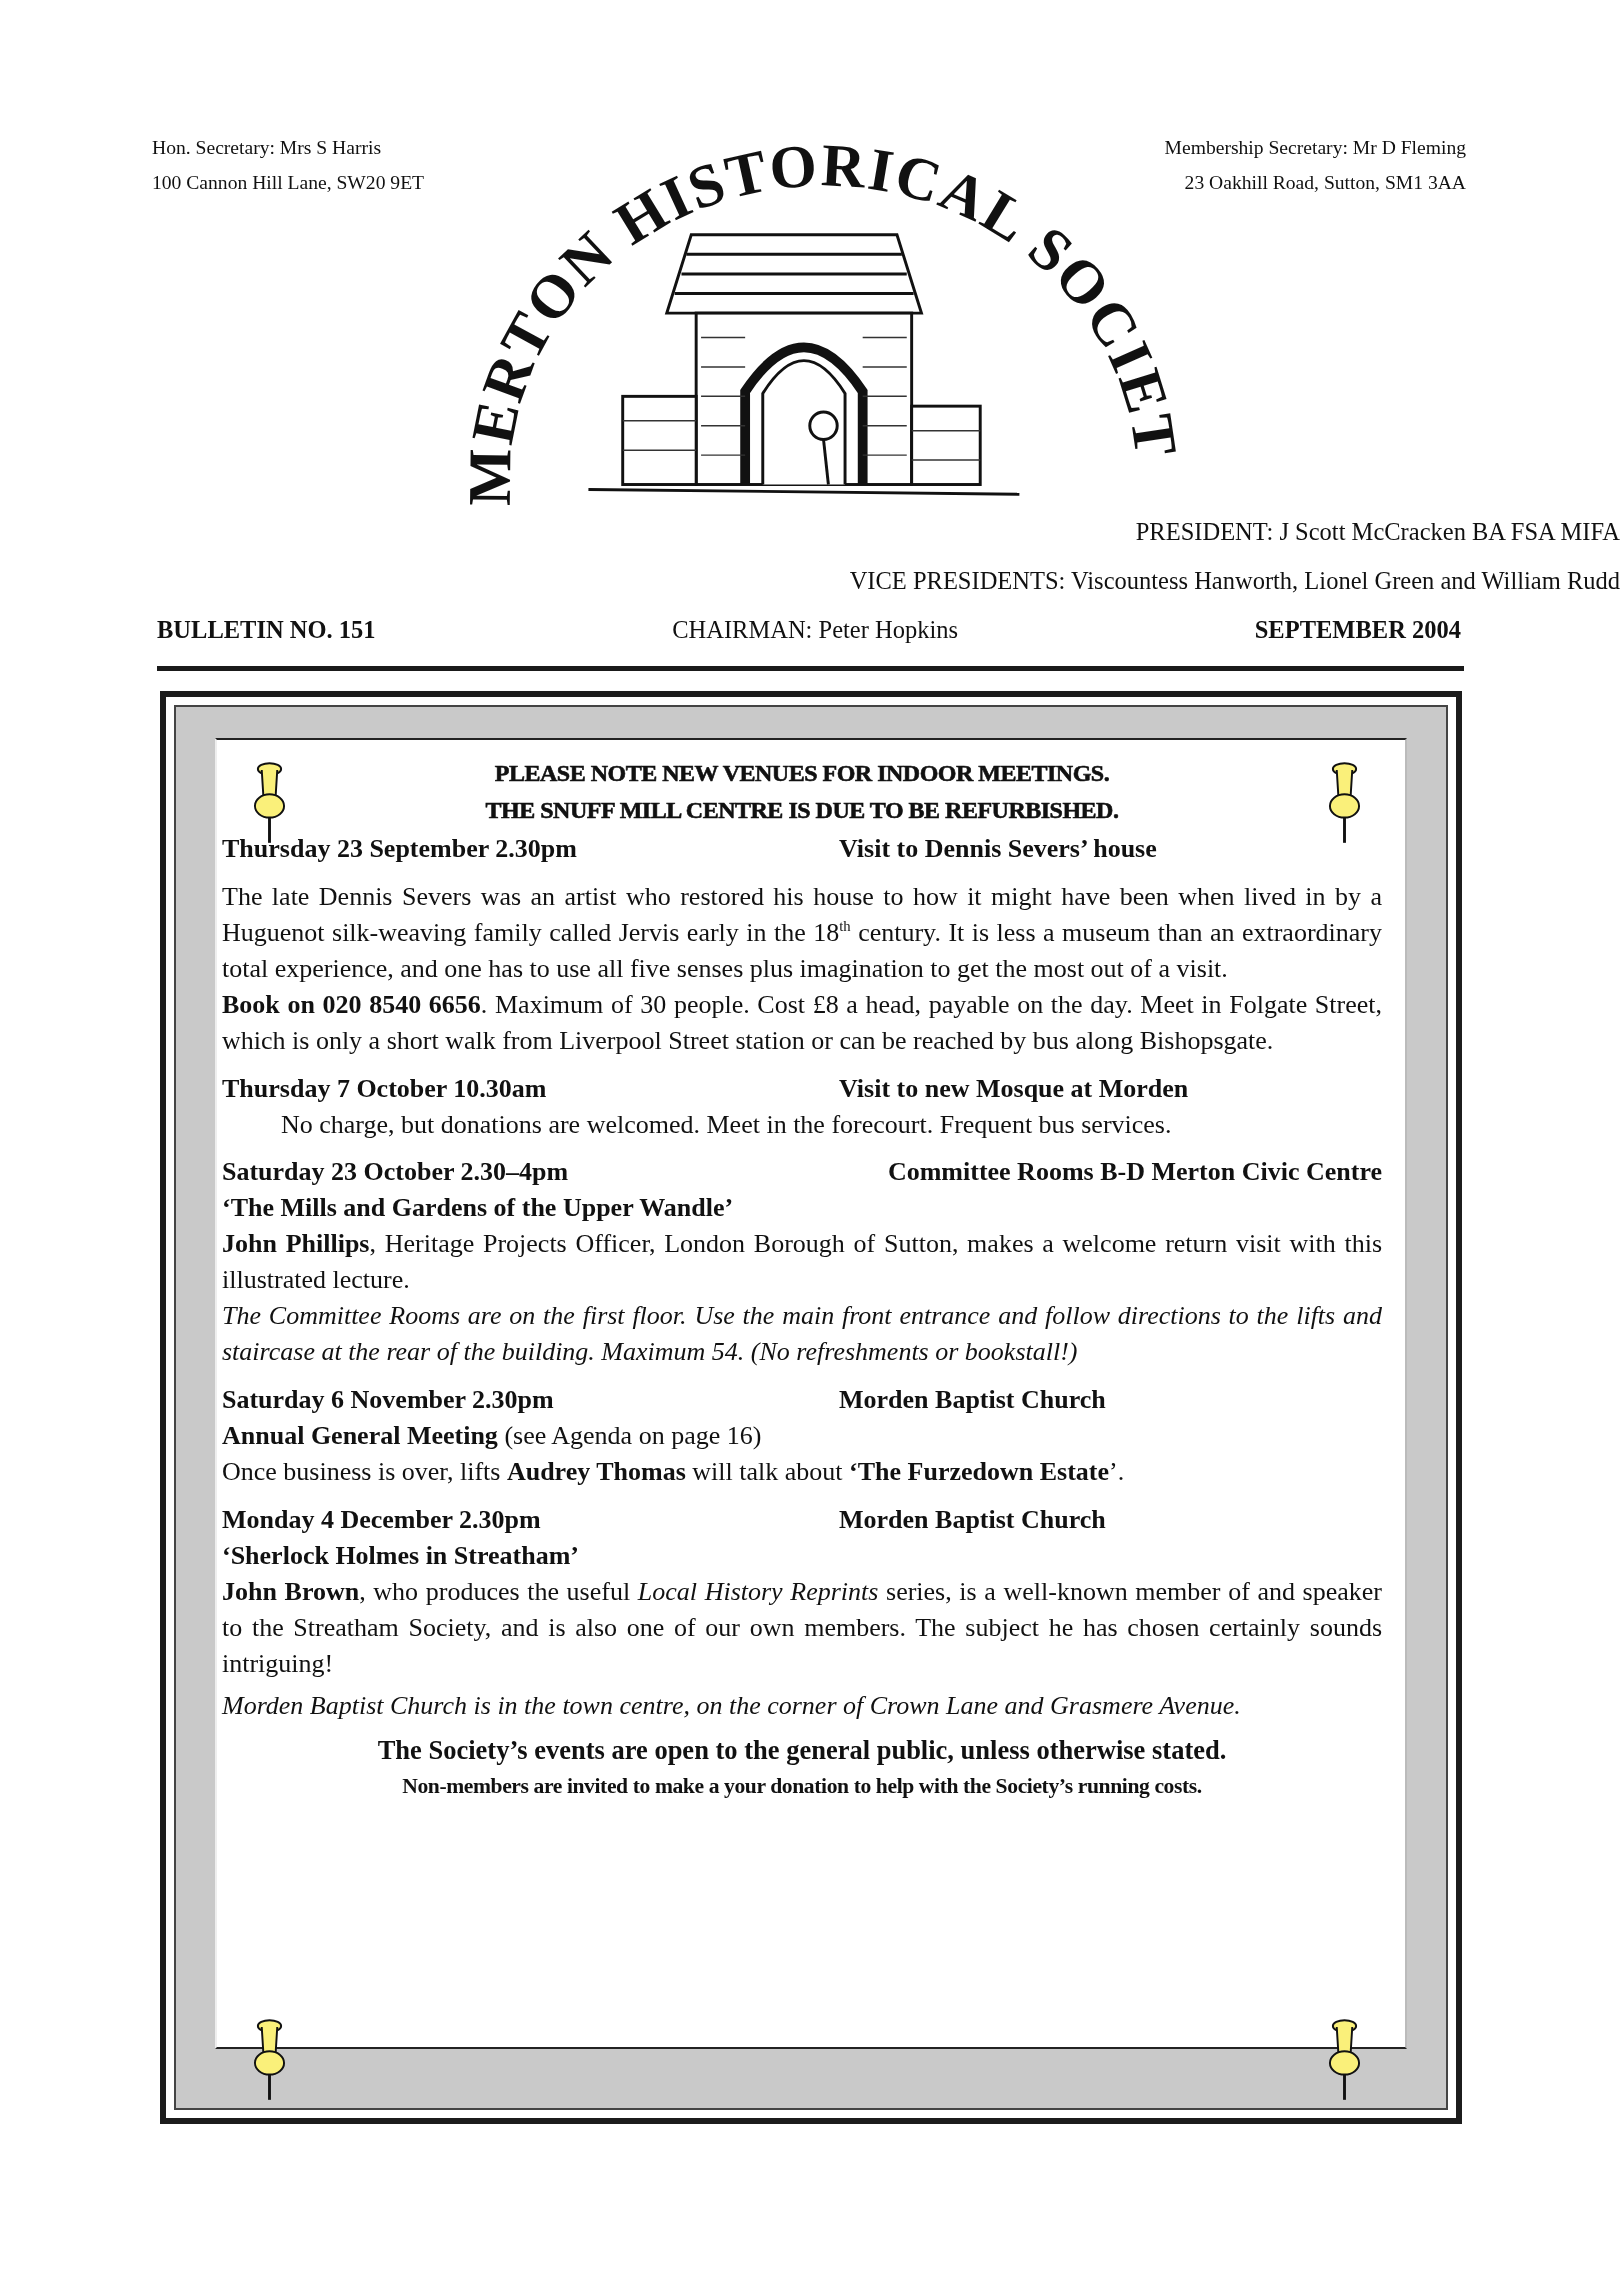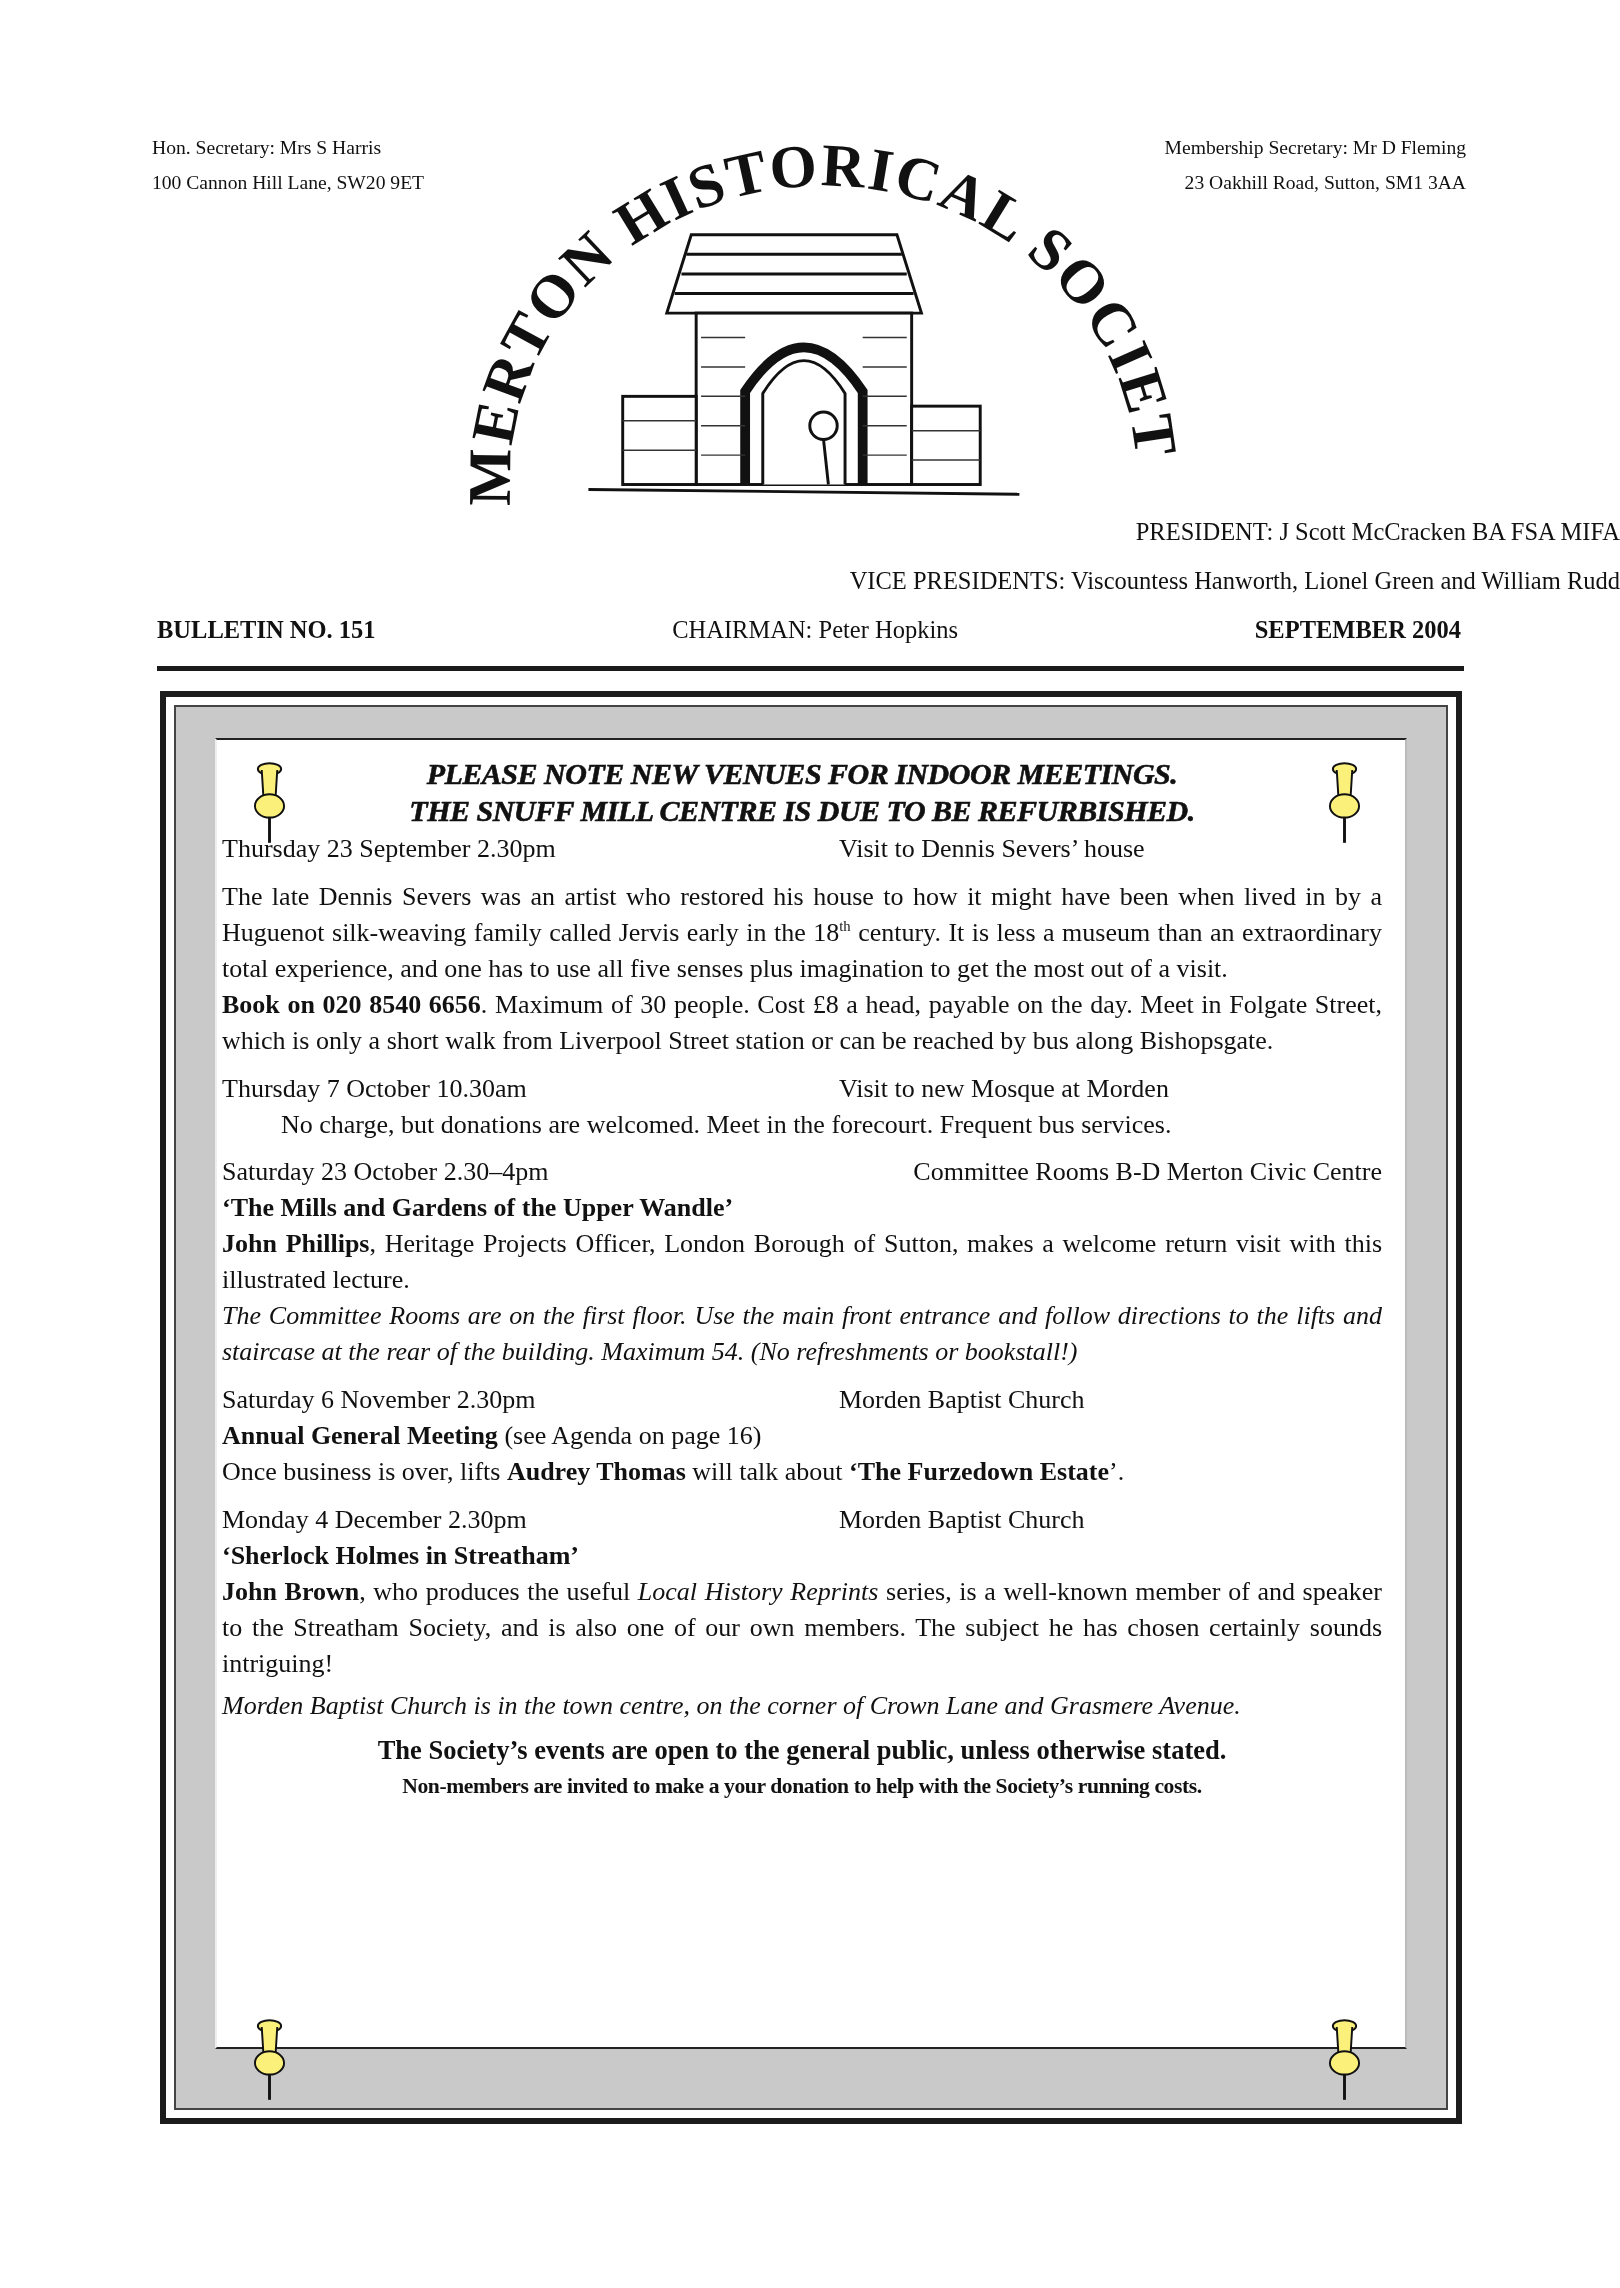--- a/index.html
+++ b/index.html
@@ -26,22 +26,22 @@
                 border:2px solid #444; box-sizing:border-box; }
   .panel { position:absolute; left:39px; top:31px; right:39px; bottom:59px; background:#fff;
            border-top:2px solid #222; border-left:2px solid #eee; border-right:2px solid #bbb;
            border-bottom:2px solid #222; box-sizing:border-box; }
 
   .pin { position:absolute; width:33px; height:88px; }
   .pin svg { width:100%; height:100%; }
 
   .content { position:absolute; left:222px; top:755px; width:1160px; font-size:26px; line-height:36px; }
   .title { text-align:center; font-weight:bold; font-size:33px; line-height:43px; letter-spacing:0.5px; }
-  .notice { text-align:center; font-weight:bold; font-size:30px; line-height:37px; -webkit-text-stroke:0.6px #111; letter-spacing:-0.5px;font-style:italic; }
-  .ev-head { display:flex; font-weight:normal; margin-top:11.8px;justify-content:center; }
+  .notice { text-align:center; font-weight:bold; font-size:24px; line-height:37px; -webkit-text-stroke:0.6px #111; letter-spacing:-0.5px; }
+  .ev-head { display:flex; font-weight:bold; margin-top:11.8px;justify-content:center; }
   .ev-head .d { width:617px; }
   .ev-head .v { flex:1; }
   .ev-head .v.right { text-align:right; }
   p { margin:0; text-align:justify; }
   .center { text-align:left; }
   .indent { padding-left:59px; }
   .it { font-style:italic; }
   .b { font-weight:bold; }
   .gap { height:11.8px; }
   .footer1 { text-align:center; font-weight:bold; font-size:26.5px; margin-top:7.8px; }

